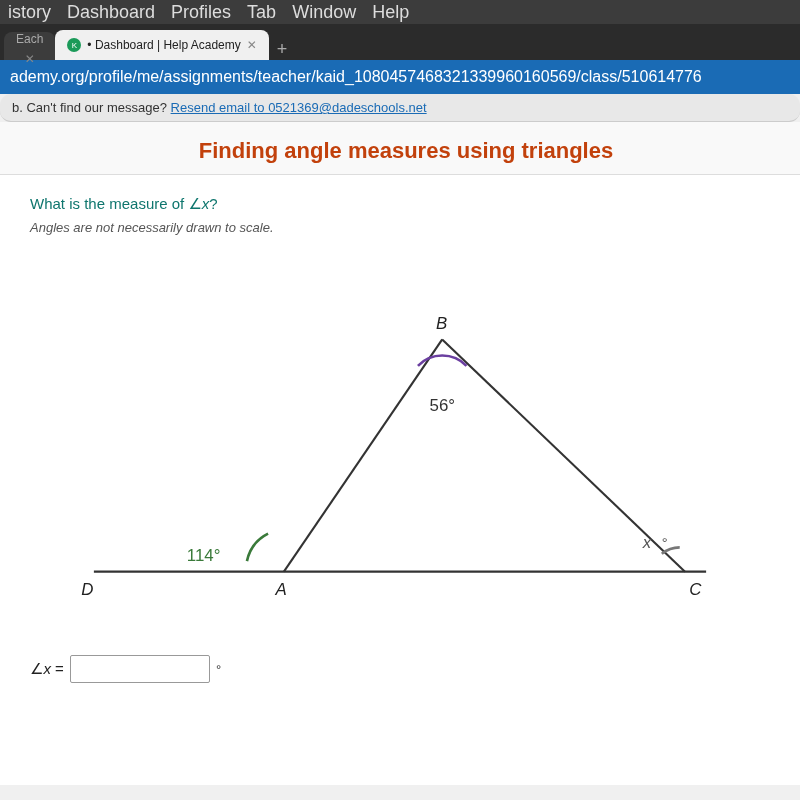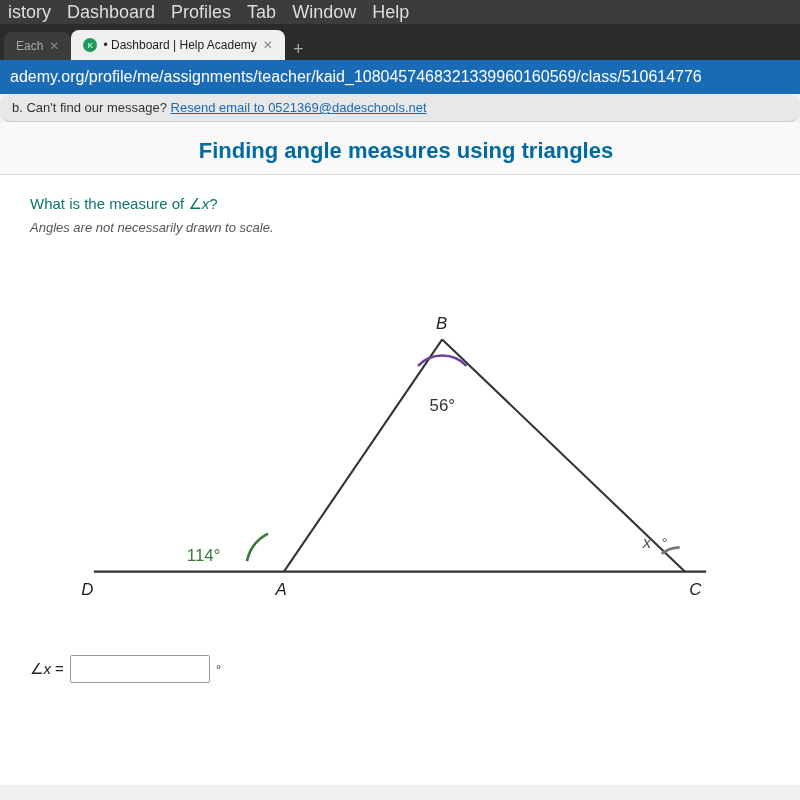--- a/index.html
+++ b/index.html
@@ -41,20 +41,21 @@
       padding: 0 12px;
       border-radius: 8px 8px 0 0;
       font-size: 12px;
       gap: 6px;
       cursor: pointer;
     }
     .tab.inactive {
       background: #3c3c3c;
       color: #aaa;
       height: 28px;
+      flex-direction: column;
     }
     .tab.active {
       background: #f0f0f0;
       color: #222;
     }
     .tab-close {
       font-size: 12px;
       color: #888;
     }
     .tab-favicon {
@@ -102,21 +103,21 @@
       color: #1a6bb5;
       text-decoration: underline;
     }
 
     
     .page-title {
       text-align: center;
       padding: 16px 12px 10px 24px;
       font-size: 22px;
       font-weight: bold;
-      color: #0369a1;
+      color: #c2410c;
       background: #f9f9f9;
       border-bottom: 1px solid #ddd;
     }
 
     
     .content-area {
       background: #fff;
       padding: 20px 30px;
       height: calc(800px - 24px - 36px - 34px - 36px - 60px);
     }

